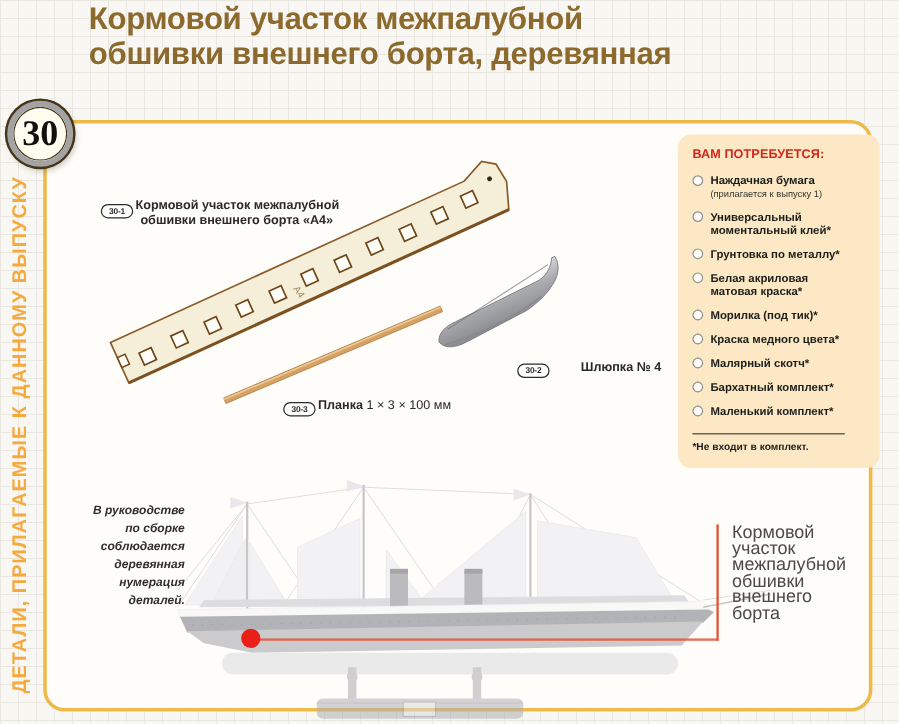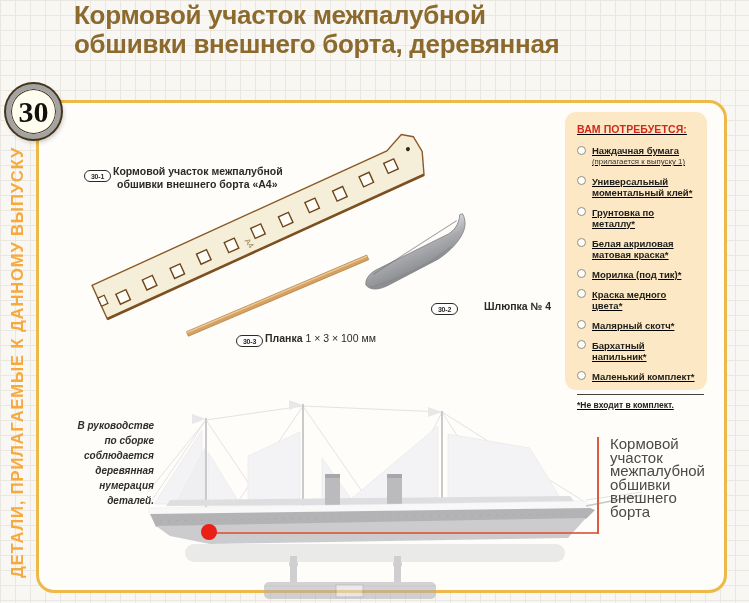--- a/index.html
+++ b/index.html
@@ -47,22 +47,22 @@
   .part-badge {
     width:27px; height:12px; background:#fff; border:1px solid #2a2a28; border-radius:7px;
     display:flex; align-items:center; justify-content:center;
     font-size:7px; font-weight:bold; color:#2a2a28; letter-spacing:-0.2px; z-index:3;
   }
   .part-label { font-size:10.5px; line-height:13px; font-weight:bold; color:#2a2a28; z-index:3; }
   .part-label .dims { font-weight:normal; }
 
   
   .needs-panel {
-    left:565px; top:112px; width:142px; height:278px;
-    background:#fce8c4; border-radius:11px; padding:11px 8px 8px 12px; z-index:3;text-decoration:underline;
+    left:565px; top:112px; width:168px; height:278px;
+    background:#fce8c4; border-radius:11px; padding:11px 8px 8px 12px; z-index:3;
   }
   .needs-title { color:#d2281c; font-weight:bold; font-size:10.5px; letter-spacing:0.1px; margin-bottom:10px; }
   .needs-item { position:relative; padding-left:15px; margin-bottom:9px; }
   .needs-item .circle {
     position:absolute; left:0; top:0.5px; width:9px; height:9px; border-radius:50%;
     border:1.3px solid #8f8f8b; background:#fffdf8;
   }
   .needs-item .line { font-size:9.5px; font-weight:bold; color:#1d1d1b; line-height:11px; }
   .needs-item .note { font-size:7.8px; font-weight:normal; color:#35342f; line-height:9.5px; margin-top:1px; }
   .needs-divider { width:127px; border-top:1.3px solid #46423b; margin:12px 0 5px 0; }
@@ -198,21 +198,21 @@
   <div class="needs-item">
     <span class="circle"></span>
     <div class="line">Краска медного цвета*</div>
   </div>
   <div class="needs-item">
     <span class="circle"></span>
     <div class="line">Малярный скотч*</div>
   </div>
   <div class="needs-item">
     <span class="circle"></span>
-    <div class="line">Бархатный напильник*</div>
+    <div class="line">Бархатный комплект*</div>
   </div>
   <div class="needs-item">
     <span class="circle"></span>
     <div class="line">Маленький комплект*</div>
   </div>
 
   <div class="needs-divider"></div>
   <div class="needs-footnote">*Не входит в комплект.</div>
 </div>
 

